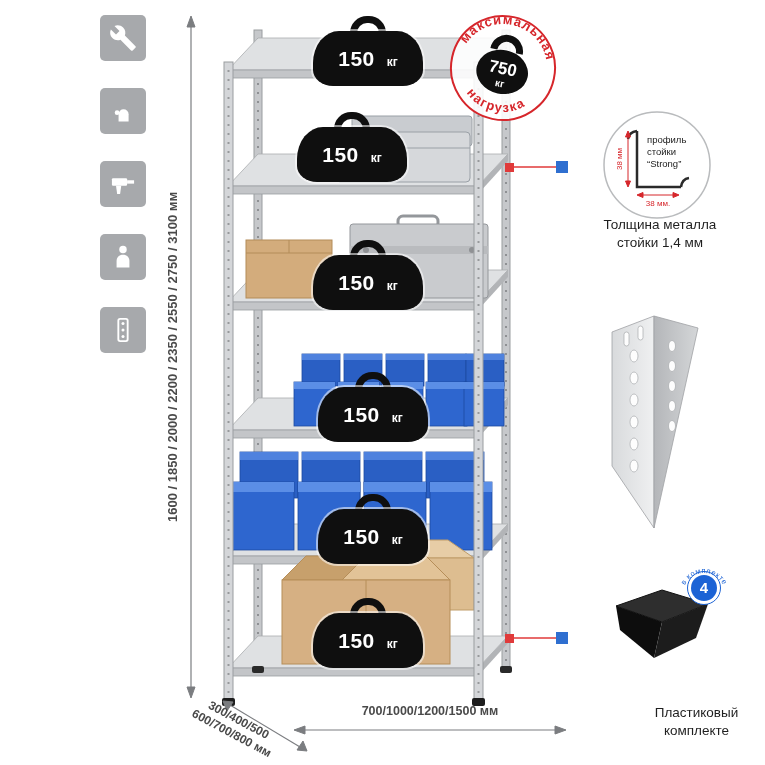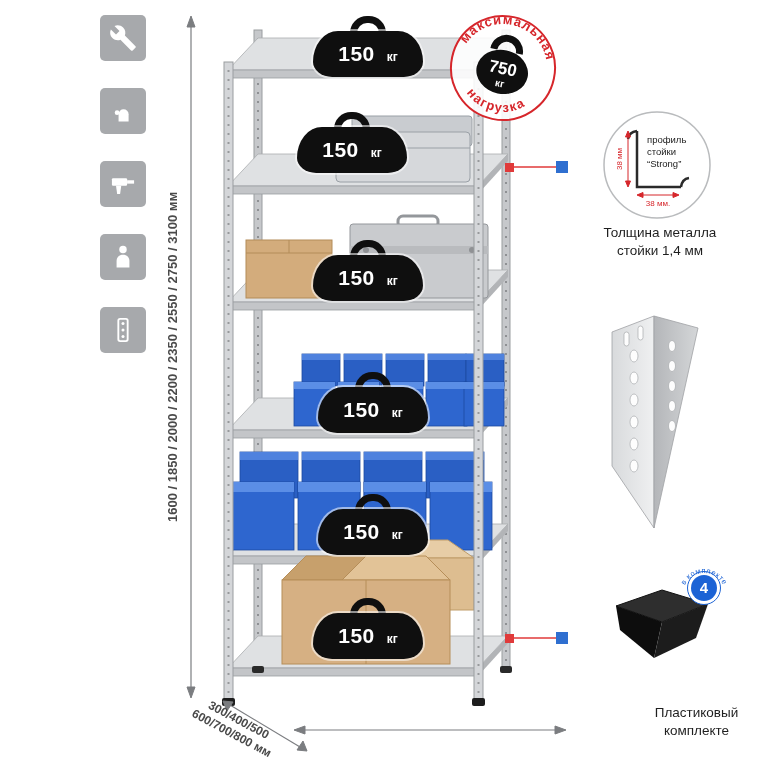--- a/index.html
+++ b/index.html
@@ -13,21 +13,21 @@
   .icon-box svg{width:28px;height:28px;fill:#fff;}
 
   
   .height-label{position:absolute;left:-177px;top:349px;width:700px;height:16px;text-align:center;
                 font-size:13px;font-weight:bold;color:#4a4a4a;transform:rotate(-90deg);white-space:nowrap;}
 
   
   .kb{position:absolute;width:110px;text-align:center;}
   .kb-handle{width:36px;height:17px;border:7px solid #0f0f0f;border-bottom:0;
              border-radius:18px 18px 0 0;margin:0 auto;box-sizing:border-box;}
-  .kb-body{width:110px;height:46px;background:#0f0f0f;color:#fff;margin-top:-2px;
+  .kb-body{width:110px;height:55px;background:#0f0f0f;color:#fff;margin-top:-2px;
            border-radius:26px 26px 20px 20px / 32px 32px 16px 16px;
            display:flex;align-items:center;justify-content:center;gap:12px;
            box-shadow:0 0 0 2px rgba(255,255,255,.55);}
   .kb-val{font-size:21px;font-weight:bold;letter-spacing:.5px;}
   .kb-unit{font-size:12px;font-weight:bold;padding-top:6px;}
 
   .stamp{position:absolute;left:437px;top:2px;transform:rotate(12deg);}
 
   .caption{position:absolute;text-align:center;font-size:13.5px;color:#1f1f1f;line-height:1.35;}
 
@@ -315,21 +315,21 @@
       <line x1="40" y1="86" x2="74" y2="86" stroke-width="1"></line>
       <polygon points="36,86 42,83.5 42,88.5"></polygon>
         <polygon points="78,86 72,83.5 72,88.5"></polygon>
     </g>
     <text x="21" y="50" transform="rotate(-90 21 50)" text-anchor="middle" font-size="8" fill="#d6262b">38 мм</text>
     <text x="57" y="97" text-anchor="middle" font-size="8" fill="#d6262b">38 мм.</text>
     <text x="46" y="34" font-size="9.5" fill="#222">профиль</text>
     <text x="46" y="46" font-size="9.5" fill="#222">стойки</text>
     <text x="46" y="58" font-size="9.5" fill="#222">“Strong”</text>
   </svg>
-  <div class="caption" style="left:585px;top:224px;width:150px">
+  <div class="caption" style="left:585px;top:216px;width:150px">
     <span>Толщина металла</span><br>
     <span>стойки 1,4 мм</span>
   </div>
 
   <svg class="abs" style="left:586px;top:298px" width="140" height="245" viewBox="0 0 140 245">
     <defs>
       <linearGradient id="gradL" x1="0" y1="0" x2="1" y2="0">
         <stop offset="0" stop-color="#d8dadc"></stop>
           <stop offset="1" stop-color="#eff0f1"></stop>
       </linearGradient>
@@ -369,18 +369,19 @@
     <text x="112" y="27" text-anchor="middle" font-size="15" font-weight="bold" fill="#fff">4</text>
     <text font-size="7.5" fill="#1c63d5" letter-spacing="0.5">
       <textPath href="#kitArc" startOffset="50%" text-anchor="middle">в комплекте</textPath>
     </text>
   </svg>
   <div class="caption" style="left:619px;top:704px;width:155px">
     <span>Пластиковый</span><br>
     <span>комплекте</span>
   </div>
 
+  <div class="width-dim">700/1000/1200/1500 мм</div>
   <div class="depth-dim">
     <span>300/400/500</span><br>
     <span>600/700/800 мм</span>
   </div>
 
 </div>
 
 </body></html>

